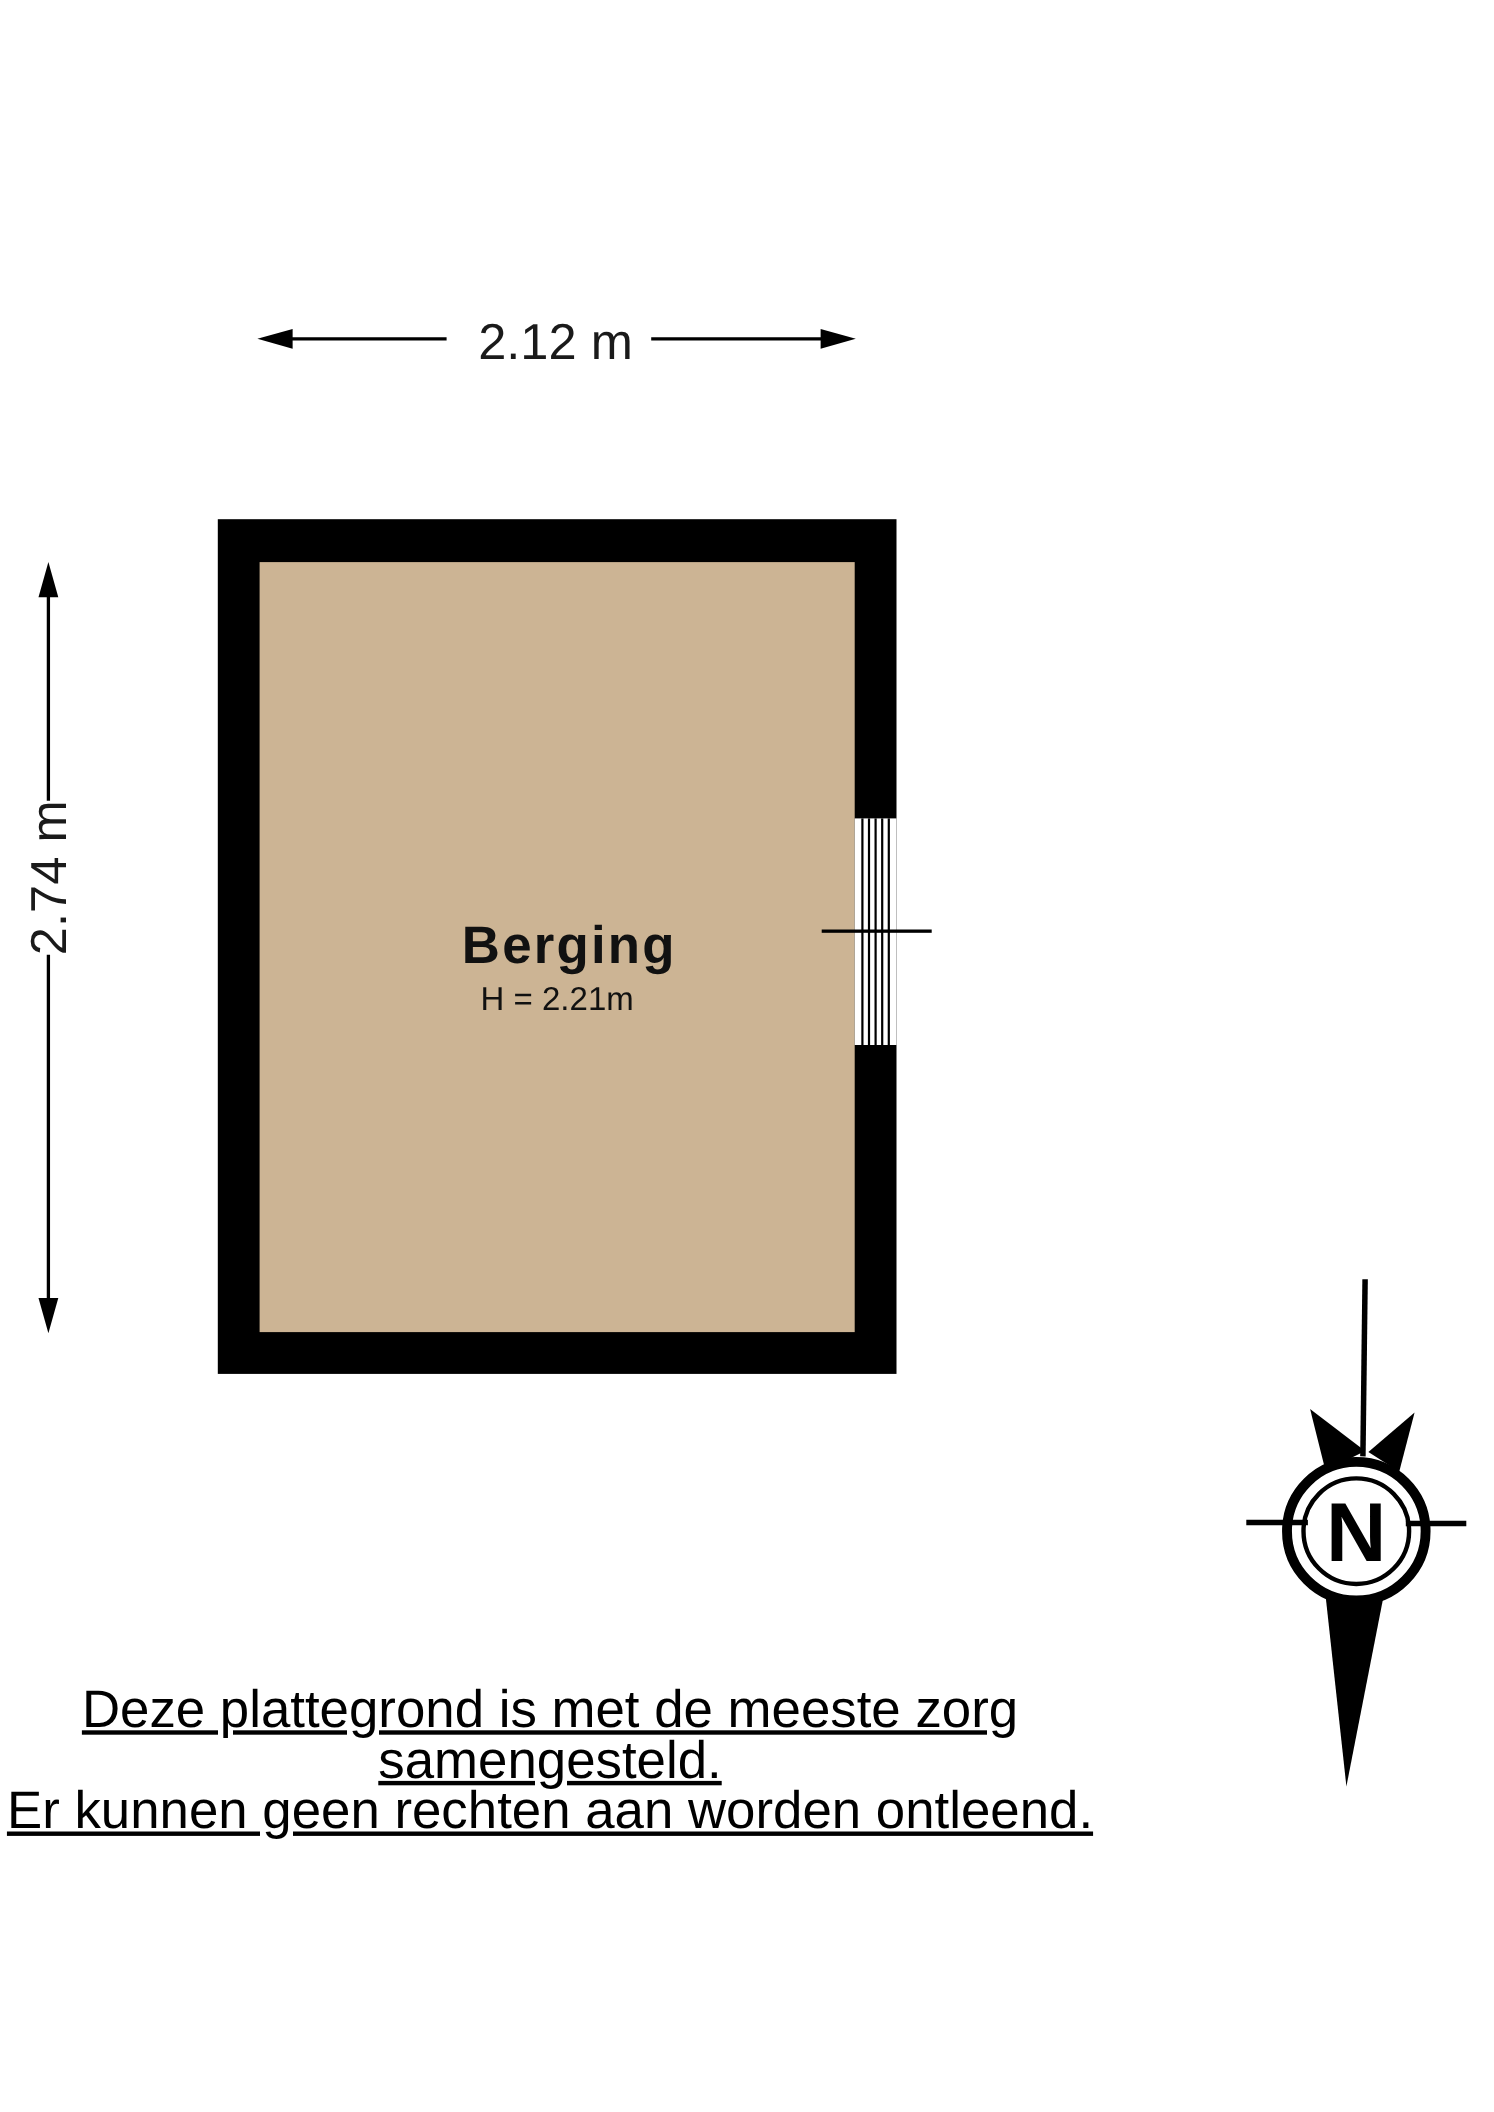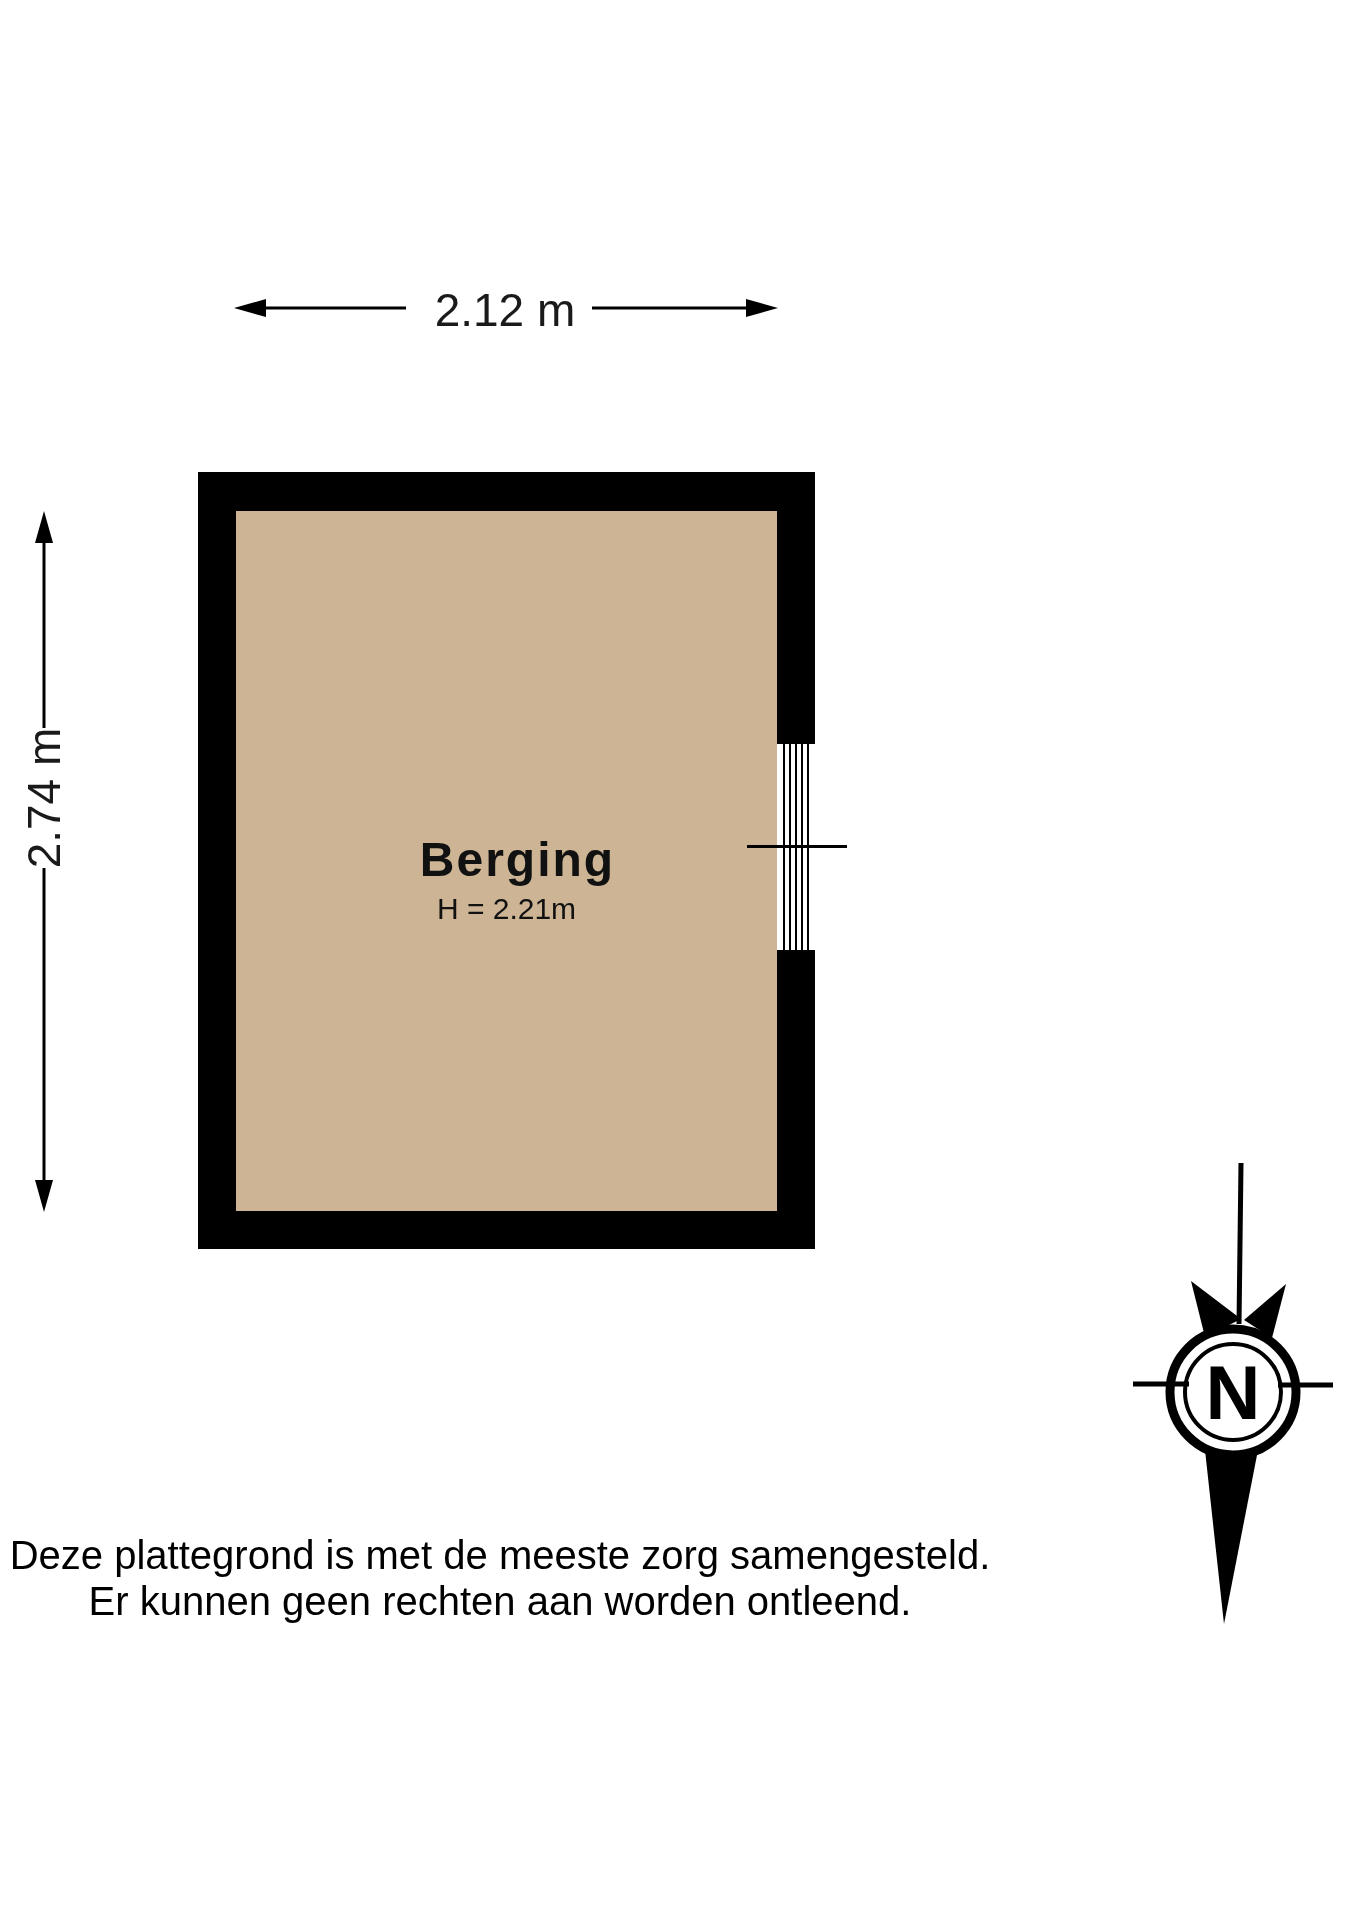--- a/index.html
+++ b/index.html
@@ -81,23 +81,24 @@
     width: 100px; height: 3px;
     background: #000000;
   }
 
   
   .disclaimer {
     position: absolute;
     left: 0; top: 1532px;
     width: 1000px;
     text-align: center;
-    font-size: 40px;
+    font-size: 48px;
     line-height: 46px;
     color: #000000;
+    text-decoration: underline;
   }
 
   svg { display: block; }
 </style>
 </head>
 <body>
 
 <div class="canvas">
 
   <div class="abs" style="left:220px; top:290px; width:570px; height:36px;">

